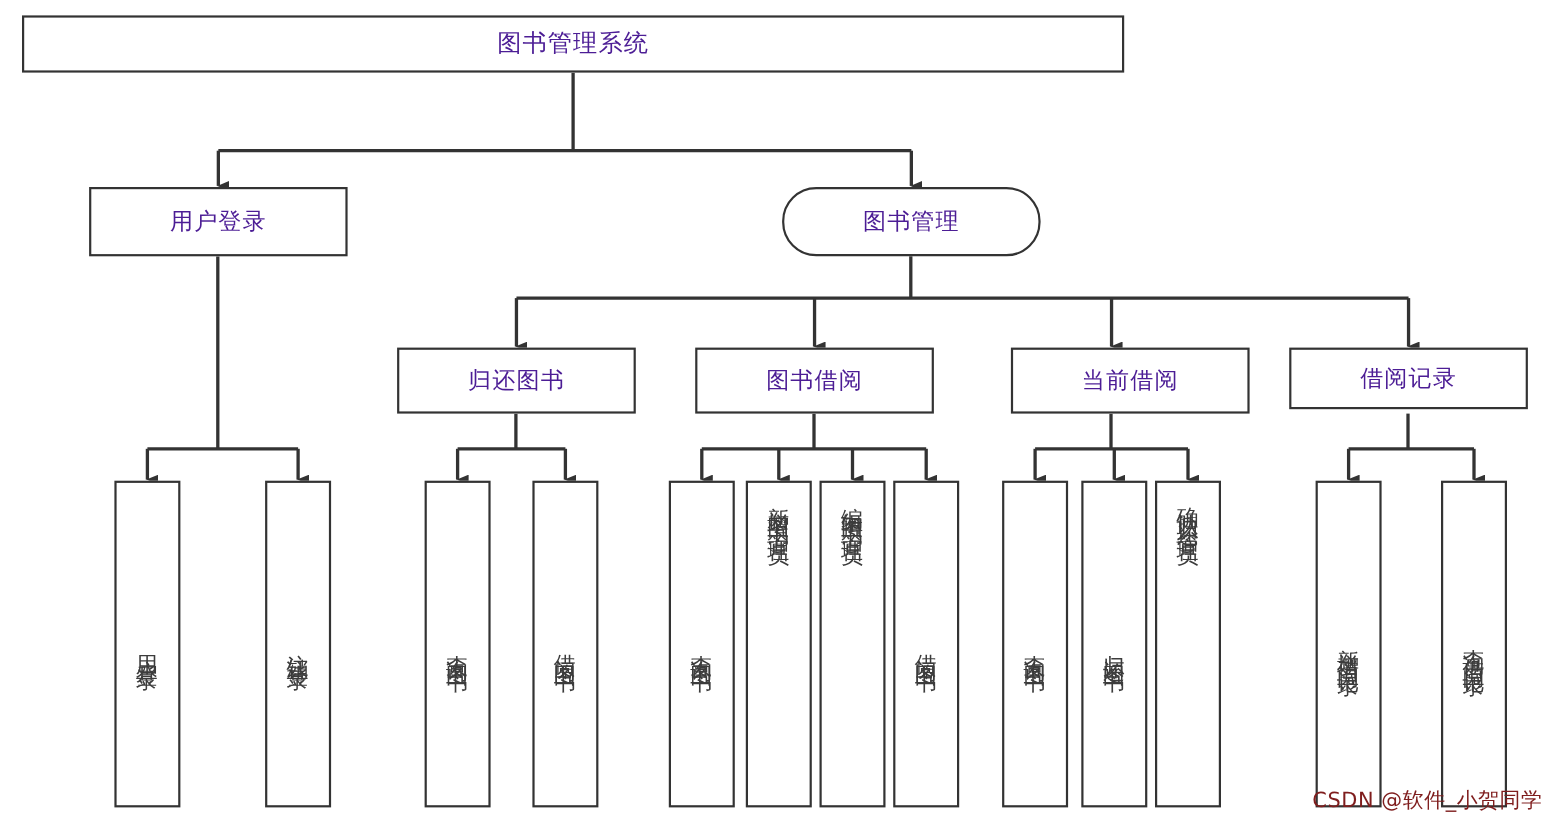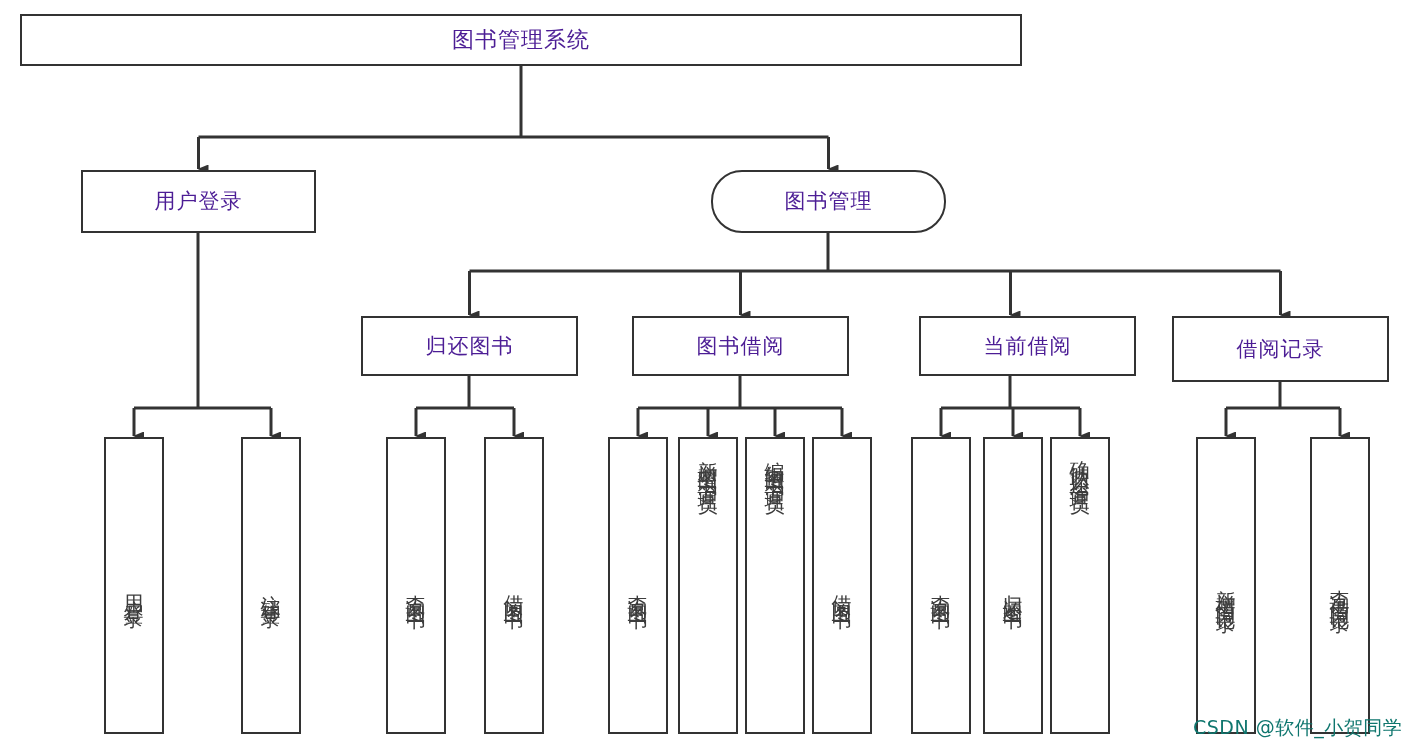--- a/index.html
+++ b/index.html
@@ -61,21 +61,21 @@
   }
   .node.vertical.centered {
     align-items: center;
   }
   .node.root .label {
     font-size: 22px;
   }
   .watermark {
     position: absolute;
     font-size: 19px;
-    color: #0f766e;
+    color: #7f1d1d;
     letter-spacing: 0.5px;
     white-space: nowrap;
     user-select: none;
   }
 </style>
 </head>
 <body>
 
 <div id="diagram-root">
   <svg class="connectors" viewBox="0 0 1405 747" xmlns="http://www.w3.org/2000/svg">
@@ -133,21 +133,21 @@
       </div>
       <div class="node horizontal centered" style="left: 361px; top: 316px; width: 217px; height: 60px;">
         <span class="label">归还图书</span>
       </div>
       <div class="node horizontal centered" style="left: 632px; top: 316px; width: 217px; height: 60px; text-align: right;">
         <span class="label">图书借阅</span>
       </div>
       <div class="node horizontal centered" style="left: 902px; top: 316px; width: 217px; height: 60px; margin-left: 17px;">
         <span class="label">当前借阅</span>
       </div>
-      <div class="node horizontal centered" style="left: 1172px; top: 316px; width: 217px; height: 66px;">
+      <div class="node horizontal centered" style="left: 1172px; top: 316px; width: 217px; height: 56px;">
         <span class="label">借阅记录</span>
       </div>
       <div class="node vertical centered" style="left: 104px; top: 437px; width: 60px; height: 297px;">
         <span class="label">用户登录</span>
       </div>
       <div class="node vertical centered" style="left: 241px; top: 437px; width: 60px; height: 297px;">
         <span class="label">注销登录</span>
       </div>
       <div class="node vertical centered" style="left: 386px; top: 437px; width: 60px; height: 297px;">
         <span class="label">查询图书</span>

